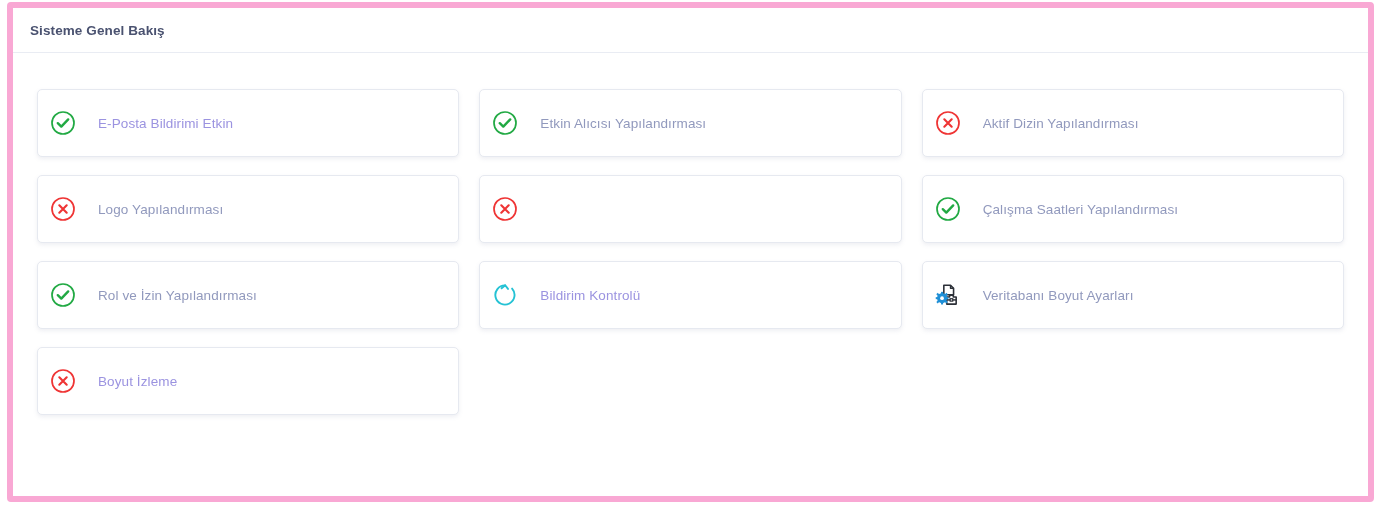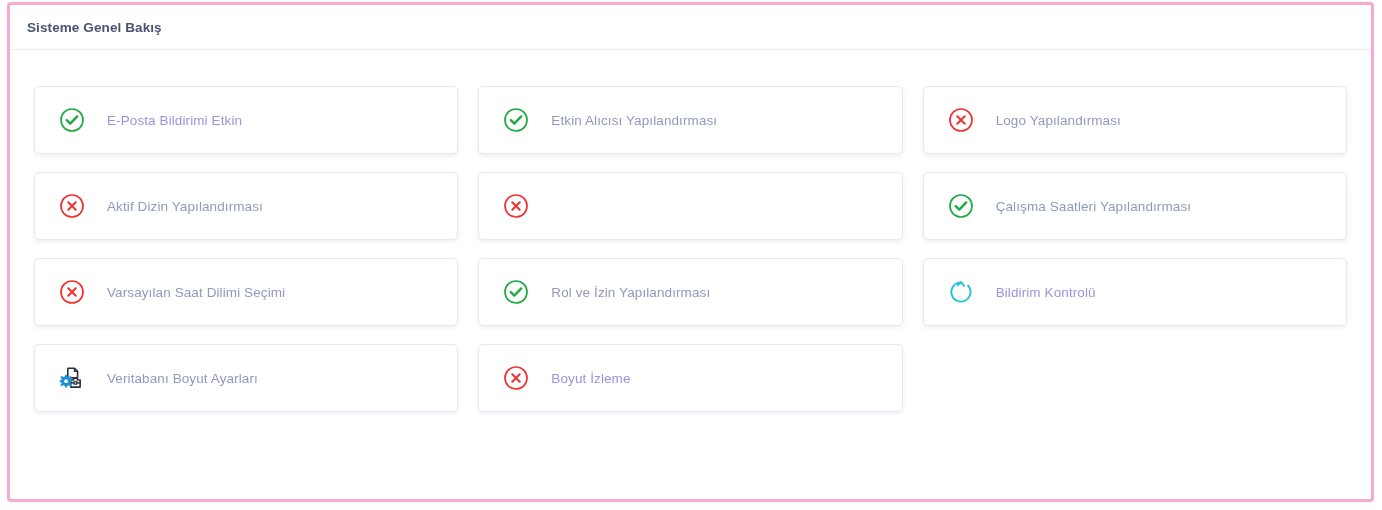--- a/index.html
+++ b/index.html
@@ -14,21 +14,21 @@
     overflow: hidden;
   }
 
   .panel {
     position: absolute;
     left: 7px;
     top: 2px;
     width: 1367px;
     height: 500px;
     background: #ffffff;
-    border: 3px solid #f9a8d4;
+    border: 6px solid #f9a8d4;
     border-radius: 4px;
     box-sizing: border-box;
   }
 
   .panel-header {
     height: 45px;
     box-sizing: border-box;
     border-bottom: 1px solid #e9ecf3;
     display: flex;
     align-items: center;
@@ -55,21 +55,21 @@
   }
 
   .card {
     height: 68px;
     background: #ffffff;
     border: 1px solid #e6e9f0;
     border-radius: 5px;
     box-shadow: 0 2px 4px rgba(120,130,160,0.13);
     display: flex;
     align-items: center;
-    padding-left: 24px;
+    padding-left: 12px;
     box-sizing: border-box;
     text-align: right;
   }
 
   .card-icon {
     width: 26px;
     height: 26px;
     flex: 0 0 26px;
     display: flex;
     align-items: center;
@@ -122,64 +122,53 @@
         </div>
       </div>
       <div class="cell">
         <div class="card">
           <span class="card-icon">
             <svg width="26" height="26" viewBox="0 0 26 26">
               <circle cx="13" cy="13" r="11" fill="none" stroke="#ef3434" stroke-width="1.7"></circle>
               <path d="M9.3 9.3 L16.7 16.7 M16.7 9.3 L9.3 16.7" fill="none" stroke="#ef3434" stroke-width="2.1" stroke-linecap="round"></path>
             </svg>
           </span>
+          <span class="card-label label-slate">Aktif Dizin Yapılandırması</span>
+        </div>
+      </div>
+      <div class="cell">
+        <div class="card">
+          <span class="card-icon">
+            <svg width="26" height="26" viewBox="0 0 26 26">
+              <circle cx="13" cy="13" r="11" fill="none" stroke="#ef3434" stroke-width="1.7"></circle>
+              <path d="M9.3 9.3 L16.7 16.7 M16.7 9.3 L9.3 16.7" fill="none" stroke="#ef3434" stroke-width="2.1" stroke-linecap="round"></path>
+            </svg>
+          </span>
           <span class="card-label label-slate">Logo Yapılandırması</span>
         </div>
       </div>
       <div class="cell">
         <div class="card">
           <span class="card-icon">
             <svg width="26" height="26" viewBox="0 0 26 26">
               <circle cx="13" cy="13" r="11" fill="none" stroke="#ef3434" stroke-width="1.7"></circle>
               <path d="M9.3 9.3 L16.7 16.7 M16.7 9.3 L9.3 16.7" fill="none" stroke="#ef3434" stroke-width="2.1" stroke-linecap="round"></path>
             </svg>
           </span>
-          <span class="card-label label-slate">Aktif Dizin Yapılandırması</span>
-        </div>
-      </div>
-      <div class="cell">
-        <div class="card">
-          <span class="card-icon">
-            <svg width="26" height="26" viewBox="0 0 26 26">
-              <circle cx="13" cy="13" r="11" fill="none" stroke="#ef3434" stroke-width="1.7"></circle>
-              <path d="M9.3 9.3 L16.7 16.7 M16.7 9.3 L9.3 16.7" fill="none" stroke="#ef3434" stroke-width="2.1" stroke-linecap="round"></path>
-            </svg>
-          </span>
         </div>
       </div>
       <div class="cell">
         <div class="card">
           <span class="card-icon">
             <svg width="26" height="26" viewBox="0 0 26 26">
               <circle cx="13" cy="13" r="11" fill="none" stroke="#21a943" stroke-width="1.7"></circle>
               <path d="M7.8 13.2 L11.3 16.6 L18.2 9.4" fill="none" stroke="#21a943" stroke-width="2.4" stroke-linecap="round" stroke-linejoin="round"></path>
             </svg>
           </span>
           <span class="card-label label-slate">Çalışma Saatleri Yapılandırması</span>
-        </div>
-      </div>
-      <div class="cell">
-        <div class="card">
-          <span class="card-icon">
-            <svg width="26" height="26" viewBox="0 0 26 26">
-              <circle cx="13" cy="13" r="11" fill="none" stroke="#ef3434" stroke-width="1.7"></circle>
-              <path d="M9.3 9.3 L16.7 16.7 M16.7 9.3 L9.3 16.7" fill="none" stroke="#ef3434" stroke-width="2.1" stroke-linecap="round"></path>
-            </svg>
-          </span>
-          <span class="card-label label-slate">Varsayılan Saat Dilimi Seçimi</span>
         </div>
       </div>
       <div class="cell">
         <div class="card">
           <span class="card-icon">
             <svg width="26" height="26" viewBox="0 0 26 26">
               <circle cx="13" cy="13" r="11" fill="none" stroke="#21a943" stroke-width="1.7"></circle>
               <path d="M7.8 13.2 L11.3 16.6 L18.2 9.4" fill="none" stroke="#21a943" stroke-width="2.4" stroke-linecap="round" stroke-linejoin="round"></path>
             </svg>
           </span>

